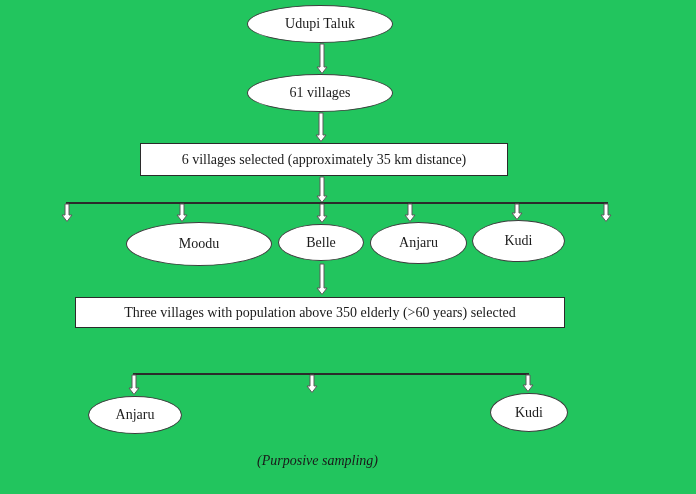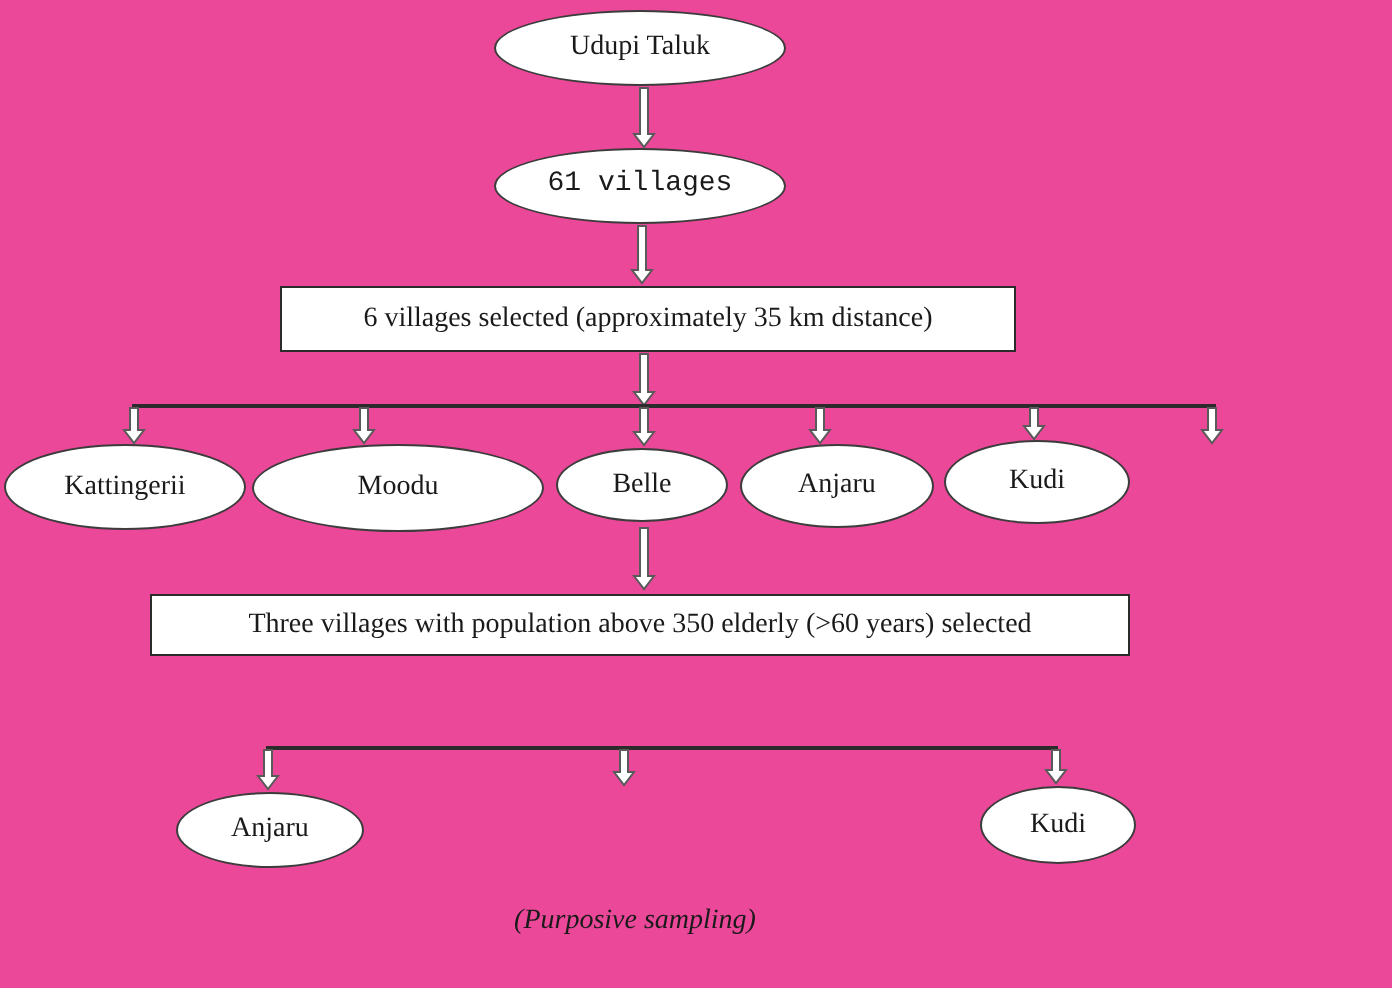--- a/index.html
+++ b/index.html
@@ -4,21 +4,21 @@
 <style>
   html, body {
     margin: 0;
     padding: 0;
     background: #ffffff;
   }
   #canvas {
     position: relative;
     width: 696px;
     height: 494px;
-    background: #ec4899;
+    background: #22c55e;
     font-family: "Liberation Serif", "DejaVu Serif", serif;
     color: #1a1a1a;
     overflow: hidden;
   }
   .node {
     position: absolute;
     display: flex;
     align-items: center;
     justify-content: center;
     text-align: center;
@@ -81,25 +81,24 @@
 
     <line class="trunk" x1="133" y1="374" x2="529" y2="374"></line>
 
     <path class="hollow-arrow" d="M132 375 L136 375 L136 388 L139 388 L134 394.5 L129 388 L132 388 Z"></path>
     <path class="hollow-arrow" d="M310 375 L314 375 L314 386 L317 386 L312 392.5 L307 386 L310 386 Z"></path>
     <path class="hollow-arrow" d="M526 375 L530 375 L530 385 L533 385 L528 391.5 L523 385 L526 385 Z"></path>
   </svg>
 
   <div class="node ellipse" style="left:247px; top:5px; width:146px; height:38px;">Udupi Taluk</div>
 
-  <div class="node ellipse" style="left:247px; top:74px; width:146px; height:38px;font-family:Liberation Mono, monospace;">61 villages</div>
+  <div class="node ellipse" style="left:247px; top:74px; width:146px; height:38px;">61 villages</div>
 
   <div class="node rect" style="left:140px; top:143px; width:368px; height:33px;">6 villages selected (approximately 35 km distance)</div>
 
-  <div class="node ellipse" style="left:2px; top:222px; width:121px; height:43px;">Kattingerii</div>
   <div class="node ellipse" style="left:126px; top:222px; width:146px; height:44px;">Moodu</div>
   <div class="node ellipse" style="left:278px; top:224px; width:86px; height:37px;">Belle</div>
   <div class="node ellipse" style="left:370px; top:222px; width:97px; height:42px;">Anjaru</div>
   <div class="node ellipse" style="left:472px; top:220px; width:93px; height:42px;">Kudi</div>
 
   <div class="node rect" style="left:75px; top:297px; width:490px; height:31px;">Three villages with population above 350 elderly (&gt;60 years) selected</div>
 
   <div class="node ellipse" style="left:88px; top:396px; width:94px; height:38px;">Anjaru</div>
   <div class="node ellipse" style="left:490px; top:393px; width:78px; height:39px;">Kudi</div>
 

